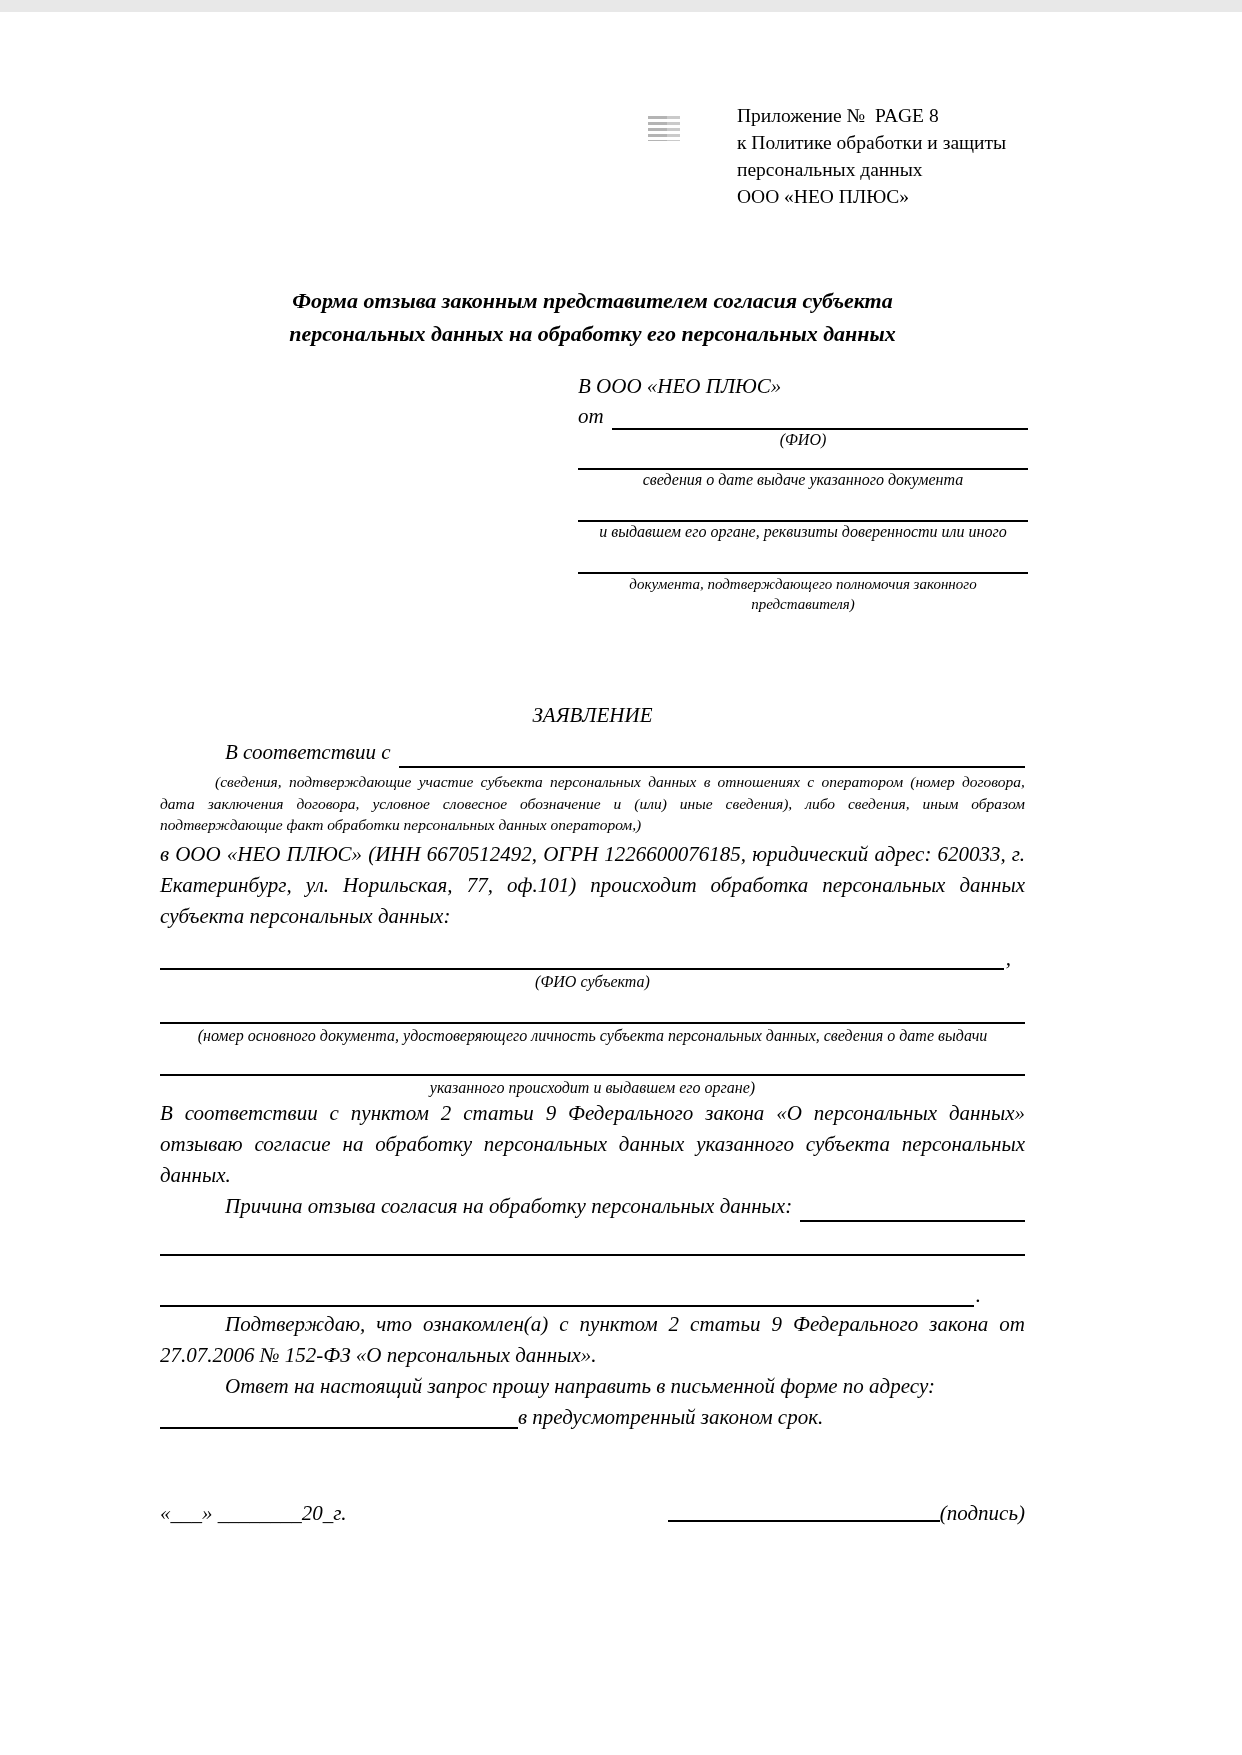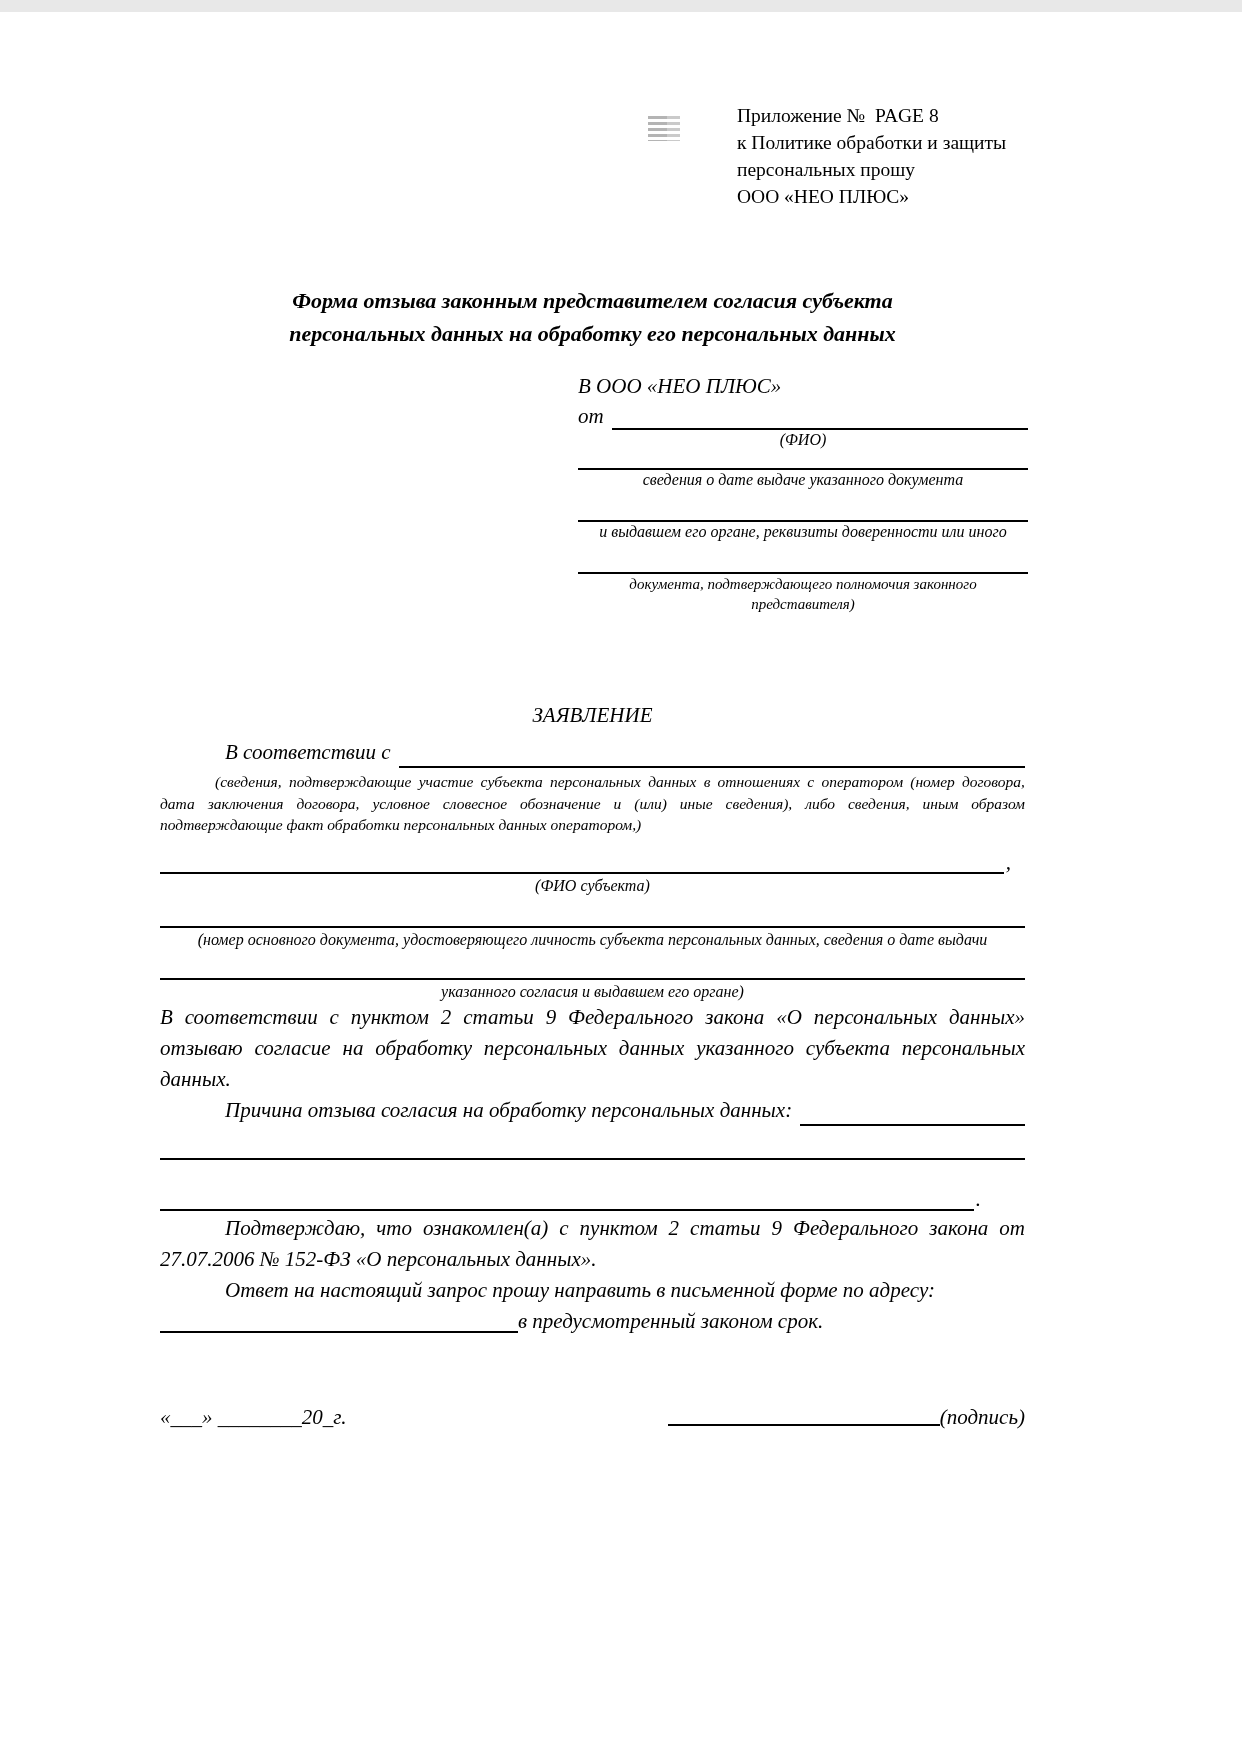--- a/index.html
+++ b/index.html
@@ -68,21 +68,21 @@
 </head>
 <body>
 
 <div class="page">
 
   <div class="artifact"></div>
 
   <div class="hdr-text">
     <div class="hdr-line">Приложение №  PAGE 8</div>
     <div class="hdr-line">к Политике обработки и защиты</div>
-    <div class="hdr-line">персональных прошу</div>
+    <div class="hdr-line">персональных данных</div>
     <div class="hdr-line">ООО «НЕО ПЛЮС»</div>
   </div>
 
   <div class="content">
 
     <div class="title">
       <div>Форма отзыва законным представителем согласия субъекта</div>
       <div>персональных данных на обработку его персональных данных</div>
     </div>
 
@@ -110,36 +110,37 @@
 
     <div class="heading">ЗАЯВЛЕНИЕ</div>
 
     <div class="intro-row">
       <span class="lbl">В соответствии с</span>
       <span class="rule grow"></span>
     </div>
 
     <div class="footnote">(сведения, подтверждающие участие субъекта персональных данных в отношениях с оператором (номер договора, дата заключения договора, условное словесное обозначение и (или) иные сведения), либо сведения, иным образом подтверждающие факт обработки персональных данных оператором,)</div>
 
+    <div class="par op-par">в ООО «НЕО ПЛЮС» (ИНН 6670512492, ОГРН 1226600076185, юридический адрес: 620033, г. Екатеринбург, ул. Норильская, 77, оф.101) происходит обработка персональных данных субъекта персональных данных:</div>
 
     <div class="rule-row rr-comma">
       <span class="rule grow"></span>
       <span class="tail">,</span>
     </div>
     <div class="cap">(ФИО субъекта)</div>
 
     <div class="rule-row rr-plain1">
       <span class="rule grow"></span>
     </div>
     <div class="cap">(номер основного документа, удостоверяющего личность субъекта персональных данных, сведения о дате выдачи</div>
 
     <div class="rule-row rr-plain2">
       <span class="rule grow"></span>
     </div>
-    <div class="cap">указанного согласия и выдавшем его органе)</div>
+    <div class="cap">указанного происходит и выдавшем его органе)</div>
 
     <div class="par">В соответствии с пунктом 2 статьи 9 Федерального закона «О персональных данных» отзываю согласие на обработку персональных данных указанного субъекта персональных данных.</div>
 
     <div class="reason-row">
       <span class="lbl">Причина отзыва согласия на обработку персональных данных:</span>
       <span class="rule grow"></span>
     </div>
 
     <div class="rule-row rr-full">
       <span class="rule grow"></span>

